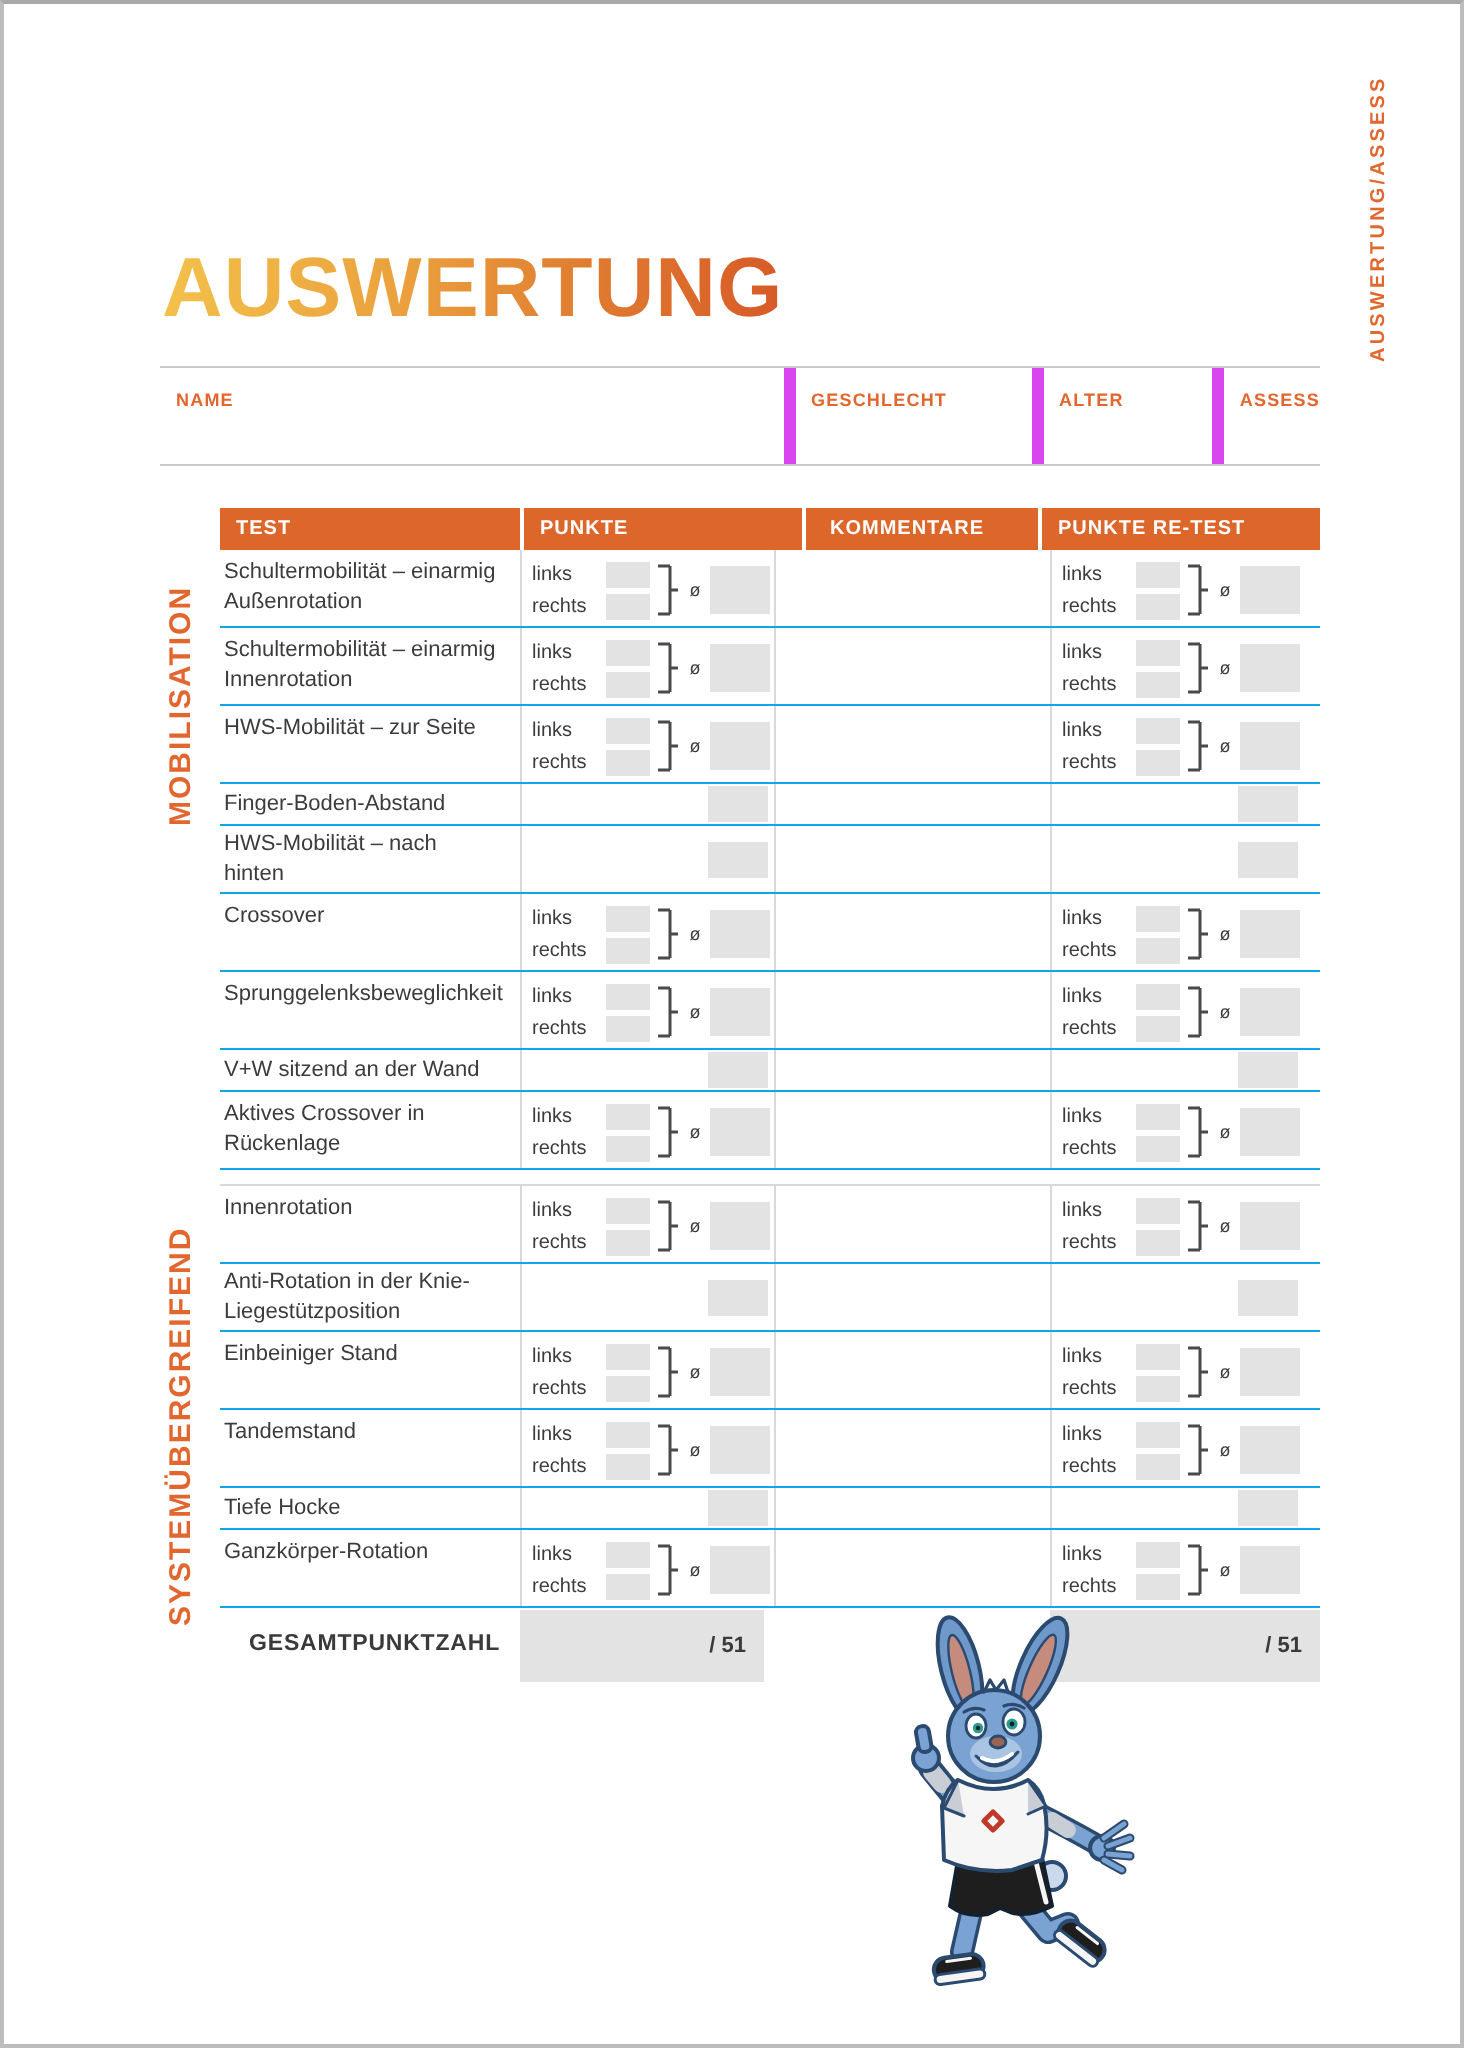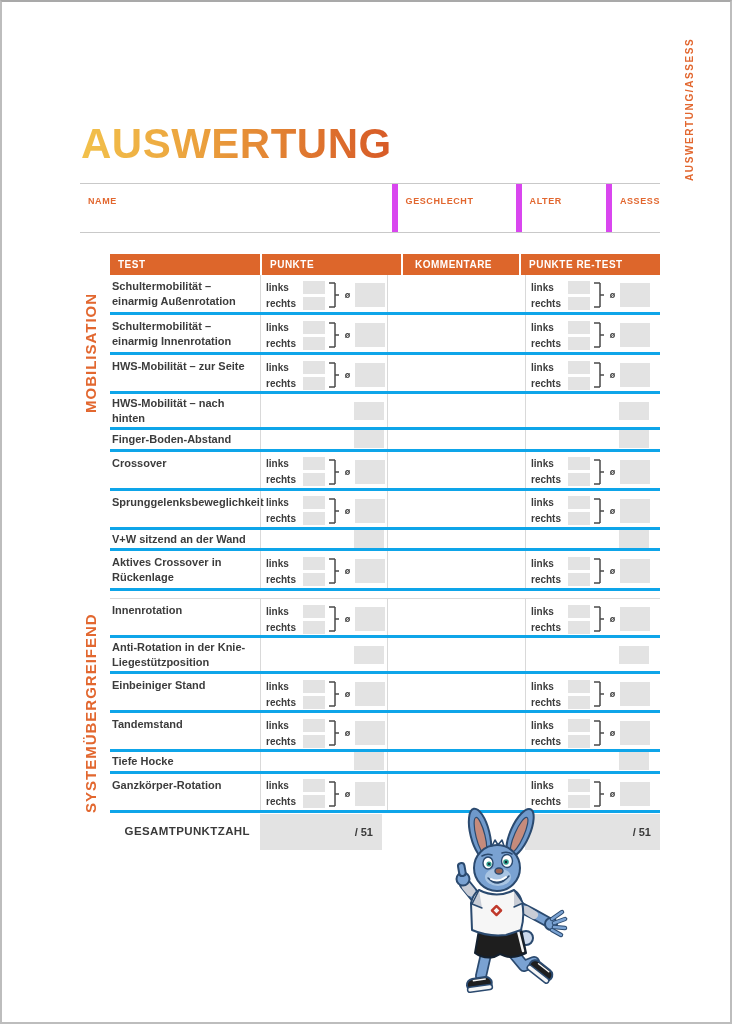--- a/index.html
+++ b/index.html
@@ -25,21 +25,21 @@
   .fc-name{width:337px;}.fc-geschlecht{width:80px;}.fc-alter{width:50px;}.fc-datum{flex:1;}
   
   .tbl{position:absolute;left:108px;top:252px;width:550px;}
   .thead{display:flex;background:#fff;height:21px;}
   .hcell{background:#DD662B;color:#fff;font-size:10px;font-weight:bold;letter-spacing:.5px;
          line-height:21px;padding-left:8px;box-sizing:border-box;}
   .hcell+.hcell{margin-left:2px;}
   .h-test{width:150px;}.h-punkte{width:139px;}.h-komm{width:116px;padding-left:12px;}.h-retest{flex:1;}
   .sec-rows{width:100%;}
   .sec-1{margin-top:7px;border-top:1px solid #d9d9d9;}
-  .row{display:flex;border-bottom:3px solid #0ea5e9;box-sizing:border-box;font-weight:bold;}
+  .row{display:flex;border-bottom:1px solid #0ea5e9;box-sizing:border-box;}
   .cell{box-sizing:border-box;}
   .test-cell{width:150px;padding:4px 10px 4px 2px;font-size:11px;line-height:1.32;display:flex;align-items:flex-start;}
   .punkte-cell{width:127px;border-left:1px solid #d9d9d9;position:relative;}
   .komm-cell{width:138px;border-left:1px solid #d9d9d9;}
   .retest-cell{width:135px;border-left:1px solid #d9d9d9;position:relative;}
   .t-lr{min-height:39px;}
   .t-single,.t-plain{min-height:21px;}
   .t-single .test-cell,.t-plain .test-cell{align-items:center;padding-top:2px;padding-bottom:2px;}
   .t-single .punkte-cell,.t-single .retest-cell{display:flex;align-items:center;}
   
@@ -194,35 +194,35 @@
         <span class="avg">ø</span>
         <span class="bbox"></span>
         <span class="lbl" style="grid-row:2;grid-column:1">rechts</span>
         <span class="sbox" style="grid-row:2;grid-column:2"></span>
       </div>
 
     </div>
   </div>
         <div class="row t-single">
     <div class="cell test-cell">
+      <span class="test-label">Finger-Boden-Abstand</span>
+    </div>
+    <div class="cell punkte-cell">
+
+      <span class="single-box"></span>
+    </div>
+    <div class="cell komm-cell"></div>
+    <div class="cell retest-cell">
+
+      <span class="single-box"></span>
+    </div>
+  </div>
+        <div class="row t-single">
+    <div class="cell test-cell">
       <span class="test-label">HWS-Mobilität – nach hinten</span>
-    </div>
-    <div class="cell punkte-cell">
-
-      <span class="single-box"></span>
-    </div>
-    <div class="cell komm-cell"></div>
-    <div class="cell retest-cell">
-
-      <span class="single-box"></span>
-    </div>
-  </div>
-        <div class="row t-single">
-    <div class="cell test-cell">
-      <span class="test-label">Finger-Boden-Abstand</span>
     </div>
     <div class="cell punkte-cell">
 
       <span class="single-box"></span>
     </div>
     <div class="cell komm-cell"></div>
     <div class="cell retest-cell">
 
       <span class="single-box"></span>
     </div>

